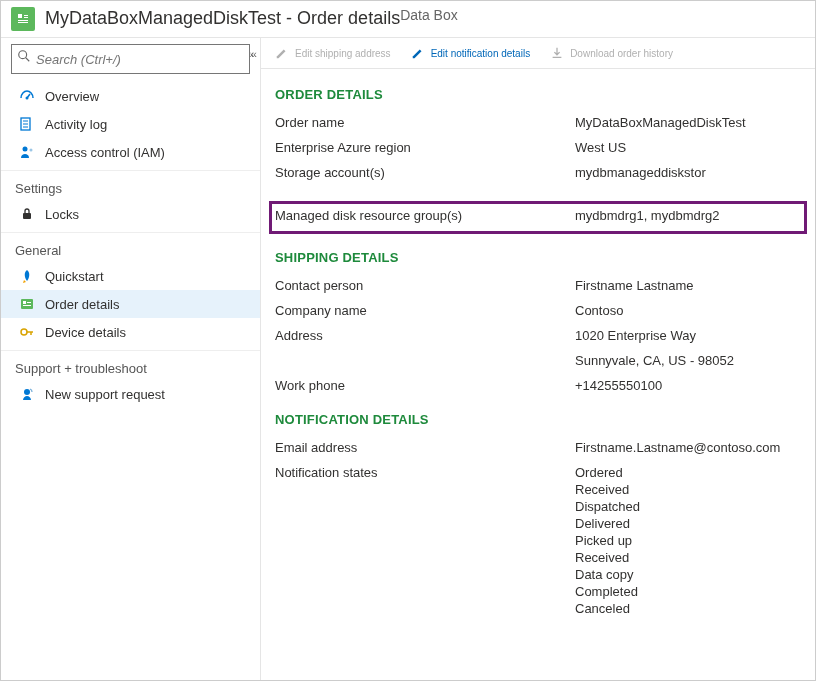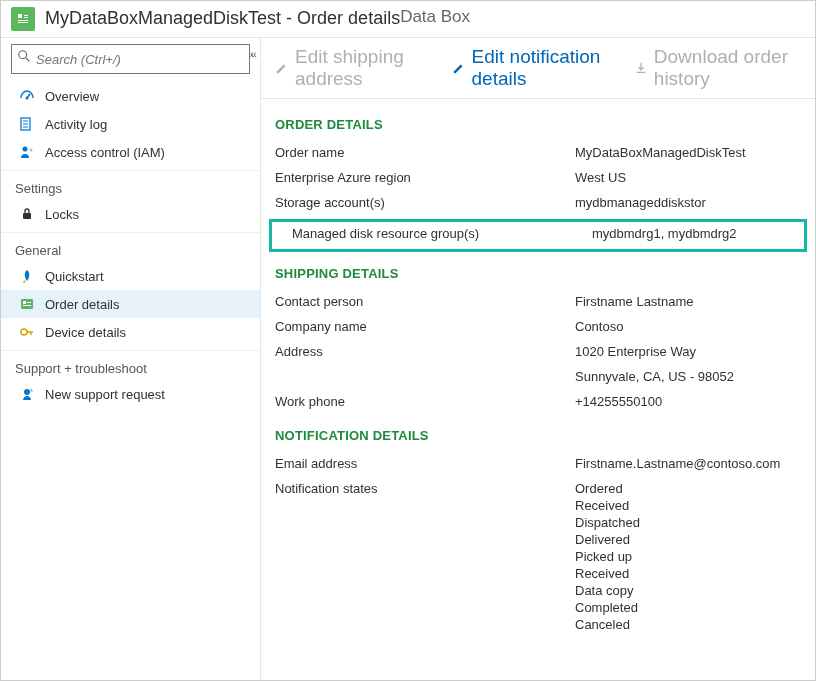--- a/index.html
+++ b/index.html
@@ -3,45 +3,45 @@
 <meta charset="utf-8">
 <style>
   * { box-sizing: border-box; }
   html, body { margin: 0; padding: 0; font-family: "Segoe UI", Arial, sans-serif; font-size: 13px; color: #323130; background: #ffffff; }
   .app { width: 816px; height: 681px; border: 1px solid #cccccc; display: flex; flex-direction: column; overflow: hidden; }
   .titlebar { display: flex; align-items: flex-start; padding: 6px 10px 6px 10px; border-bottom: 1px solid #e5e5e5; }
   .title-icon { width: 24px; height: 24px; background: #5cb85c; border-radius: 2px; display: flex; align-items: center; justify-content: center; margin-right: 10px; flex-shrink:0; }
   .title-icon svg { width: 16px; height: 16px; fill: #ffffff; }
   .title-texts { display: flex; flex-direction: row; }
   .title-main { font-size: 18px; font-weight: 400; color: #323130; line-height: 22px; }
-  .title-sub { font-size: 17px; color: #666666; }
+  .title-sub { font-size: 14px; color: #666666; }
   .body { flex: 1; display: flex; overflow: hidden; }
   .sidebar { width: 260px; border-right: 1px solid #e5e5e5; display: flex; flex-direction: column; padding-top: 6px; position: relative; }
   .search-wrap { padding: 0 10px 8px 10px; position: relative; }
   .search-input { width: 100%; border: 1px solid #767676; padding: 4px 6px 4px 24px; font-size: 13px; font-style: italic; color: #666666; height: 30px; }
   .search-icon-inner { position: absolute; left: 16px; top: 5px; width: 14px; height: 14px; color: #666666; }
   .collapse-chevrons { position: absolute; right: 6px; top: 10px; color: #666666; font-size: 11px; letter-spacing: -3px; cursor: pointer; }
   .nav-group { display: flex; flex-direction: column; }
   .nav-item { display: flex; align-items: center; padding: 6px 10px 6px 18px; cursor: pointer; font-size: 13px; color: #323130; gap: 10px; }
   .nav-item.active { background: #e6f2fb; }
   .nav-item .icon { width: 16px; height: 16px; flex-shrink: 0; display: flex; align-items: center; justify-content: center; }
   .nav-section-header { padding: 10px 10px 4px 14px; font-size: 13px; color: #555555; border-top: 1px solid #eeeeee; margin-top: 4px; }
   .main { flex: 1; display: flex; flex-direction: column; overflow: auto; }
-  .toolbar { display: flex; align-items: flex-end; padding: 8px 14px; gap: 20px; border-bottom: 1px solid #e5e5e5; font-size: 19px; }
+  .toolbar { display: flex; align-items: flex-end; padding: 8px 14px; gap: 20px; border-bottom: 1px solid #e5e5e5; font-size: 10px; }
   .toolbar-item { display: flex; align-items: center; gap: 6px; cursor: pointer; }
   .toolbar-item.disabled { color: #b0b0b0; }
   .toolbar-item.enabled { color: #0067b8; }
   .toolbar-item .icon { width: 14px; height: 14px; }
   .content { padding: 14px 14px 20px 14px; }
   .section-title { color: #1e8a3c; font-size: 13px; font-weight: 600; margin: 14px 0 8px 0; letter-spacing: 0.2px; }
   .section-title:first-child { margin-top: 4px; }
   .kv-row { display: flex; padding: 5px 0; font-size: 13px; }
   .kv-label { width: 300px; color: #323130; }
   .kv-value { flex: 1; color: #323130; }
-  .highlight-row { border: 3px solid #14b8a6; margin: 4px -6px; padding: 4px 3px 8px 20px; }
+  .highlight-row { border: 3px solid #701a75; margin: 16px -6px; padding: 4px 3px 8px 3px; }
   .states-list { display: flex; flex-direction: column; gap: 2px; }
   svg { display: block; }
 </style>
 </head>
 <body>
 
 <div class="app">
 
   <div class="titlebar">
     <div class="title-icon">

